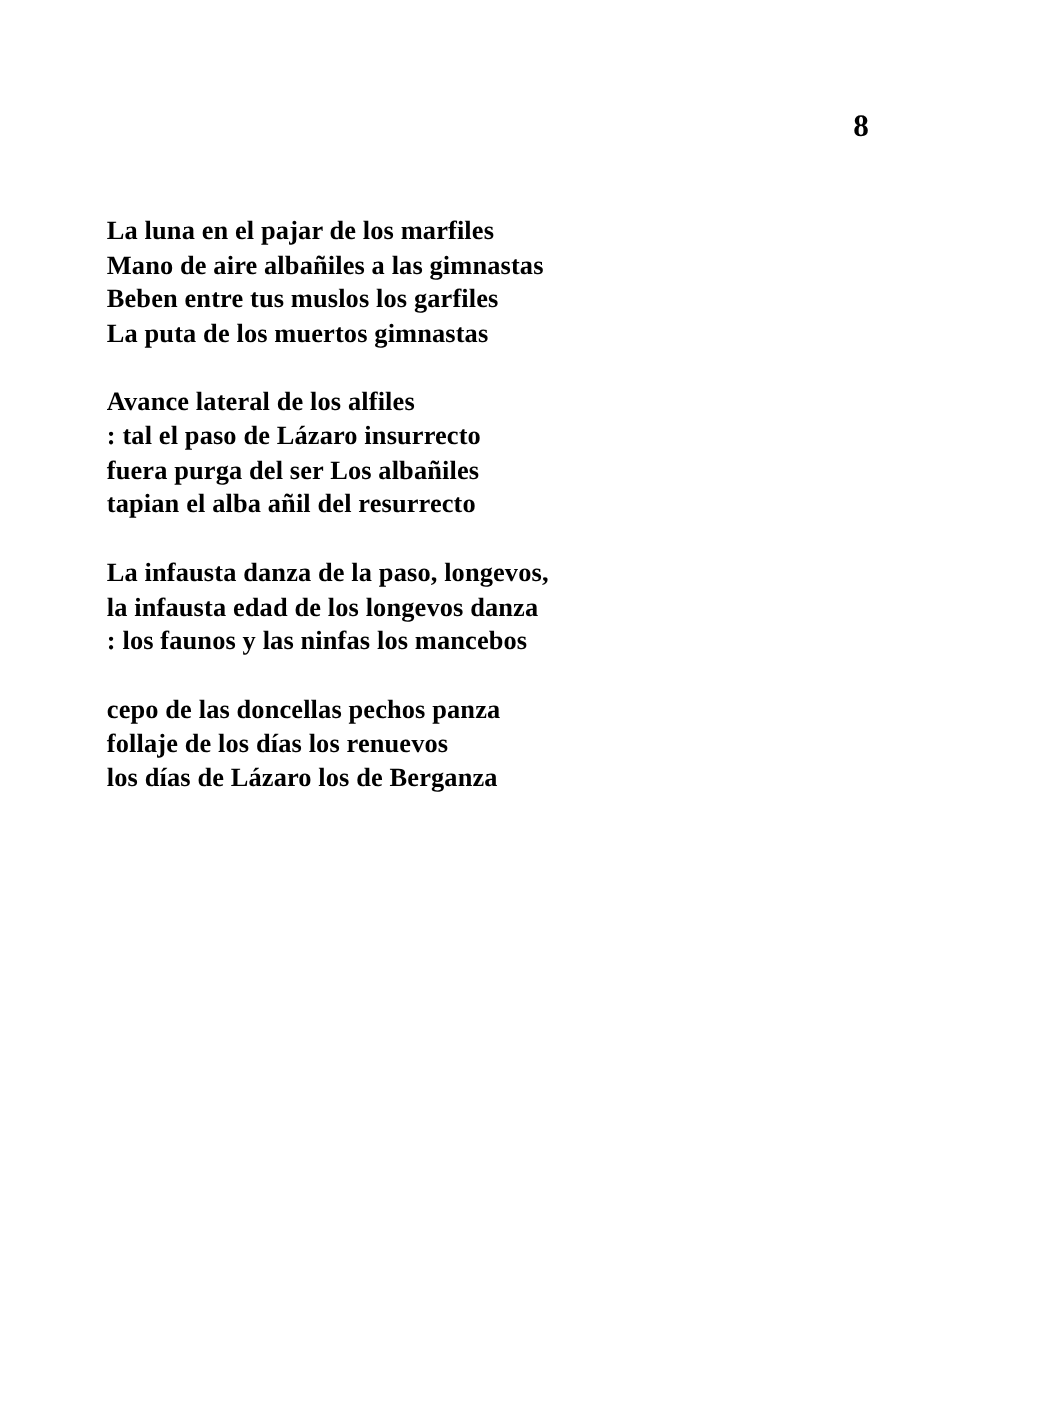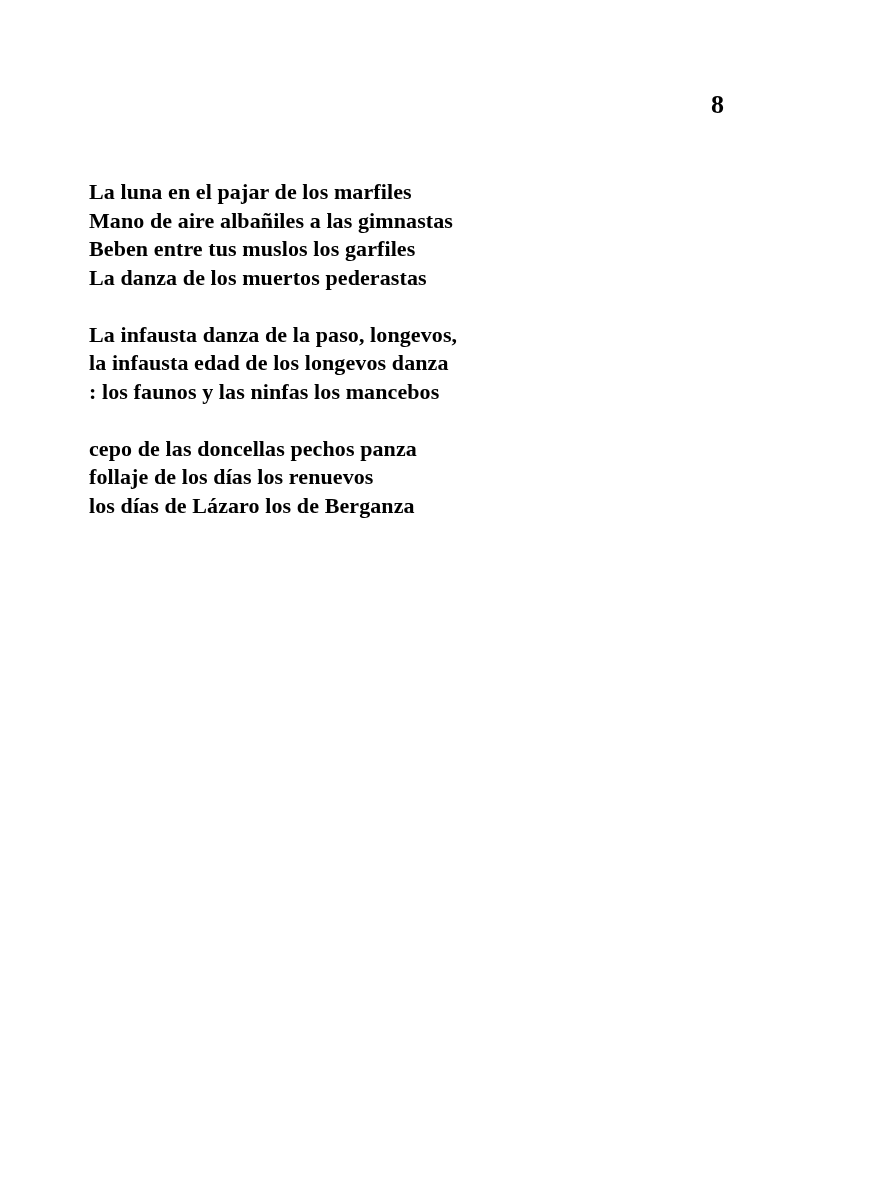--- a/index.html
+++ b/index.html
@@ -42,21 +42,27 @@
 </head>
 <body>
 
 <div class="page-number">8</div>
 
 <div class="poem">
   <div class="stanza">
     <div class="line">La luna en el pajar de los marfiles</div>
     <div class="line">Mano de aire albañiles a las gimnastas</div>
     <div class="line">Beben entre tus muslos los garfiles</div>
-    <div class="line">La danza de los muertos pederastas</div>
+    <div class="line">La puta de los muertos gimnastas</div>
+  </div>
+  <div class="stanza">
+    <div class="line">Avance lateral de los alfiles</div>
+    <div class="line">: tal el paso de Lázaro insurrecto</div>
+    <div class="line">fuera purga del ser Los albañiles</div>
+    <div class="line">tapian el alba añil del resurrecto</div>
   </div>
   <div class="stanza">
     <div class="line">La infausta danza de la paso, longevos,</div>
     <div class="line">la infausta edad de los longevos danza</div>
     <div class="line">: los faunos y las ninfas los mancebos</div>
   </div>
   <div class="stanza">
     <div class="line">cepo de las doncellas pechos panza</div>
     <div class="line">follaje de los días los renuevos</div>
     <div class="line">los días de Lázaro los de Berganza</div>

